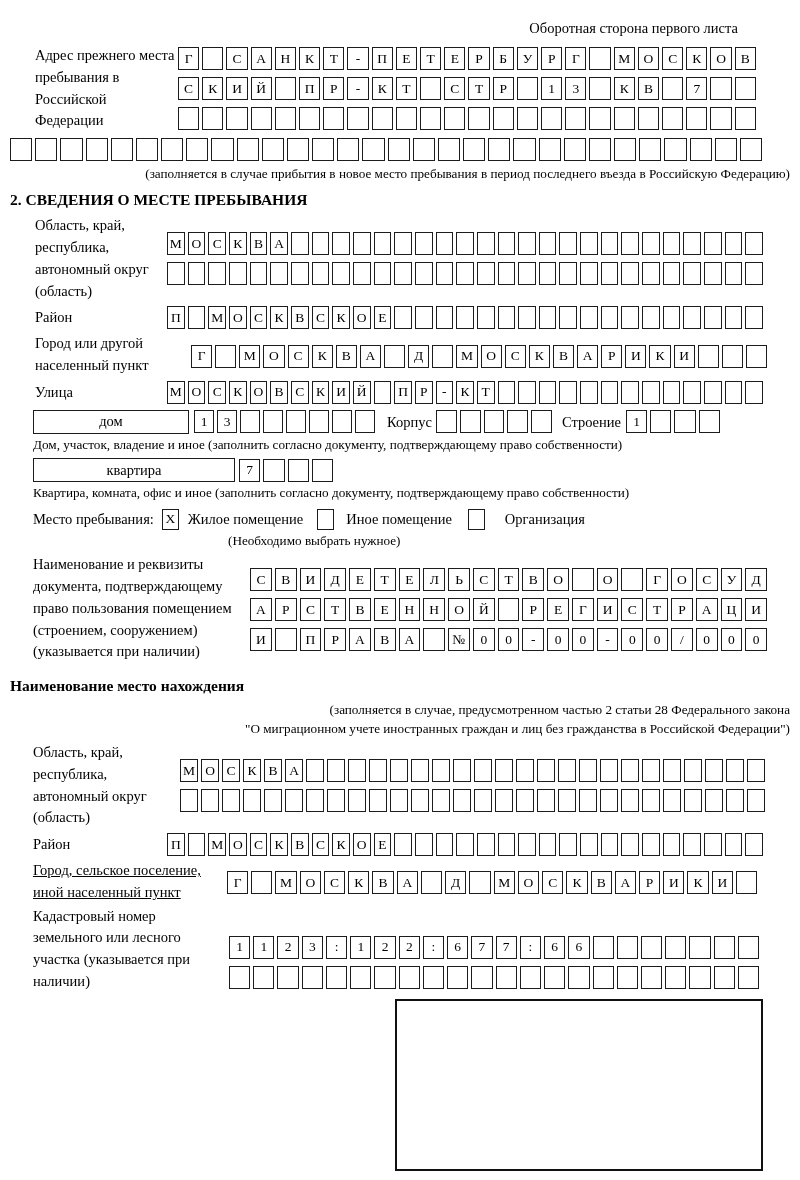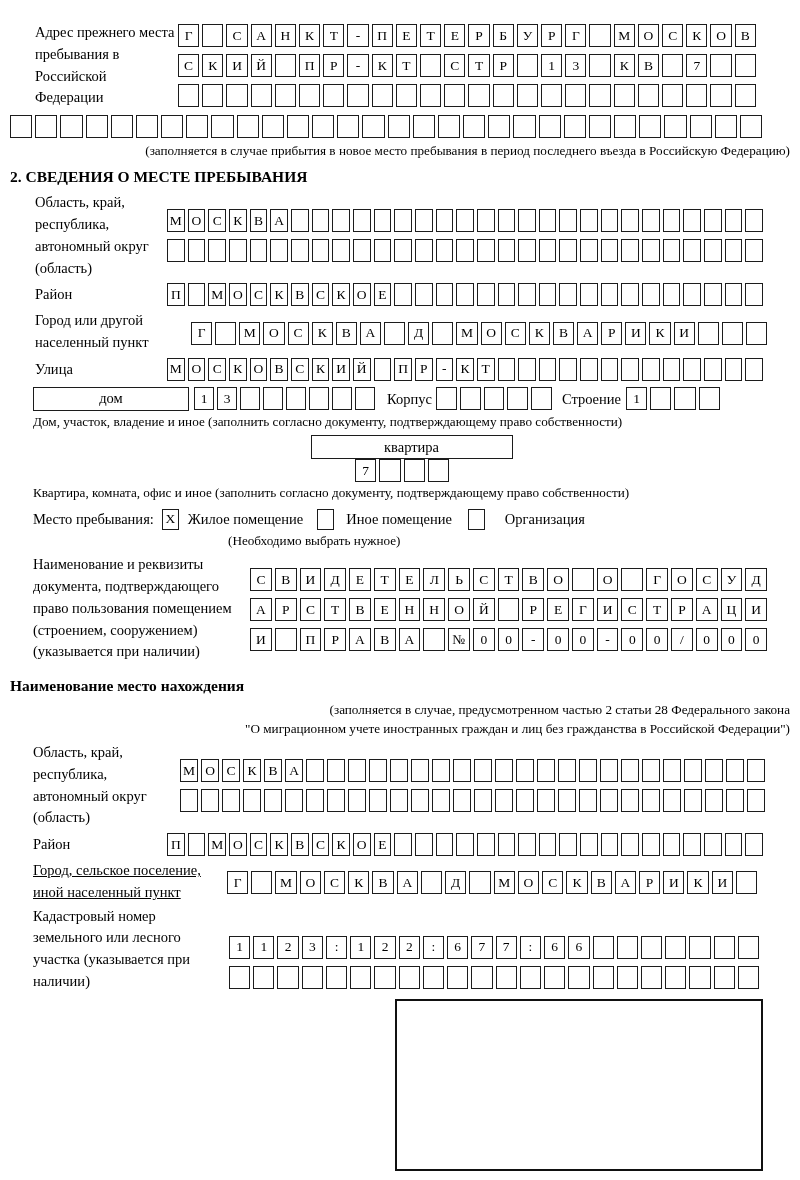--- a/index.html
+++ b/index.html
@@ -22,20 +22,21 @@
     justify-content:center;font-size:13.5px;box-sizing:border-box;background:#fff;}
   .inline-lbl{font-size:14.5px;line-height:1.4;}
   .stamp-box{border:2px solid #111;background:#fff;}
   .mt2{margin-top:2px;}.mt4{margin-top:4px;}.mt6{margin-top:6px;}.mt8{margin-top:8px;}
 </style>
 </head>
 <body>
 
 <div class="page">
 
+  <div class="side-note">Оборотная сторона первого листа</div>
 
   <div class="row mt8">
     <div class="lbl" style="width:140px;margin-left:25px;">Адрес прежнего места пребывания в Российской Федерации</div>
     <div class="colrows" style="margin-left:3px;">
       <div class="cells" style="width:578px;">
           <span class="cell">Г</span>
           <span class="cell"></span>
           <span class="cell">С</span>
           <span class="cell">А</span>
           <span class="cell">Н</span>
@@ -340,21 +341,21 @@
     <div class="inline-lbl" style="margin-left:10px;">Строение</div>
     <div class="cells" style="width:94px;margin-left:5px;">
         <span class="cell">1</span>
         <span class="cell"></span>
         <span class="cell"></span>
         <span class="cell"></span>
       </div>
   </div>
   <div class="caption mt2" style="margin-left:23px;">Дом, участок, владение и иное (заполнить согласно документу, подтверждающему право собственности)</div>
 
-  <div class="row mt4" style="align-items:center;flex-direction:column;">
+  <div class="row mt4" style="align-items:center;">
     <div class="wbox" style="width:202px;margin-left:23px;">квартира</div>
     <div class="cells" style="width:94px;margin-left:4px;">
         <span class="cell">7</span>
         <span class="cell"></span>
         <span class="cell"></span>
         <span class="cell"></span>
       </div>
   </div>
   <div class="caption mt2" style="margin-left:23px;">Квартира, комната, офис и иное (заполнить согласно документу, подтверждающему право собственности)</div>
 
@@ -363,21 +364,21 @@
     <div class="chk" style="margin-left:8px;">X</div>
     <div class="inline-lbl" style="margin-left:9px;">Жилое помещение</div>
     <div class="chk" style="margin-left:14px;"></div>
     <div class="inline-lbl" style="margin-left:12px;">Иное помещение</div>
     <div class="chk" style="margin-left:16px;"></div>
     <div class="inline-lbl" style="margin-left:20px;">Организация</div>
   </div>
   <div class="caption mt2" style="margin-left:218px;">(Необходимо выбрать нужное)</div>
 
   <div class="row mt4">
-    <div class="lbl" style="width:207px;margin-left:23px;">Наименование и реквизиты документа, подтверждающего право пользования помещением (строением, сооружением) (указывается при наличии)</div>
+    <div class="lbl" style="width:207px;margin-left:23px;">Наименование и реквизиты документа, подтверждающему право пользования помещением (строением, сооружением) (указывается при наличии)</div>
     <div class="colrows" style="margin-left:10px;margin-top:2px;">
       <div class="cells" style="width:517px;">
           <span class="cell">С</span>
           <span class="cell">В</span>
           <span class="cell">И</span>
           <span class="cell">Д</span>
           <span class="cell">Е</span>
           <span class="cell">Т</span>
           <span class="cell">Е</span>
           <span class="cell">Л</span>

